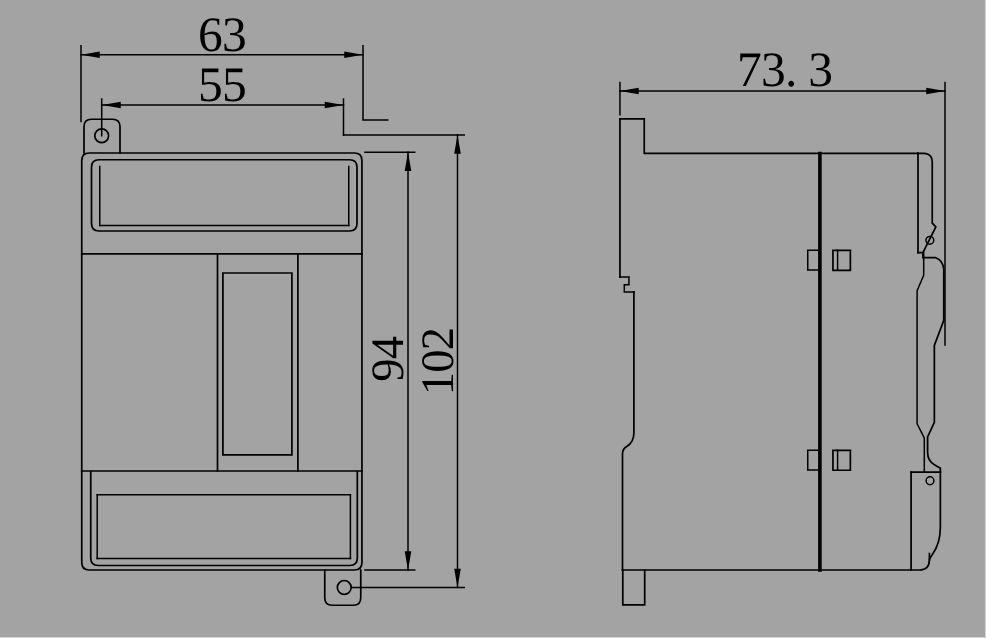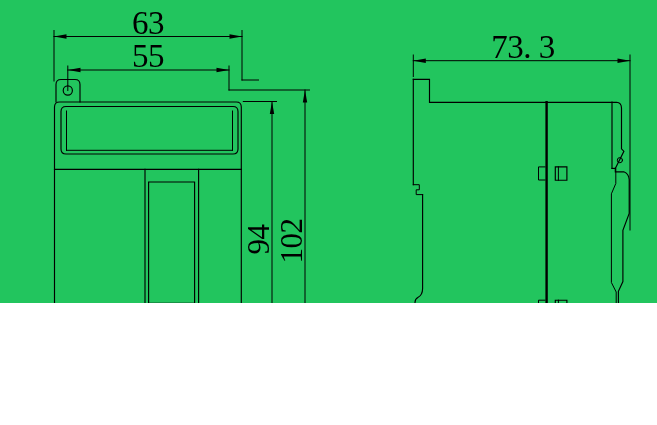--- a/index.html
+++ b/index.html
@@ -1,16 +1,16 @@
 <!DOCTYPE html>
 <html><head>
 <meta charset="utf-8">
 <style>
   html,body{margin:0;padding:0;background:#ffffff;}
-  #stage{position:relative;width:657px;height:303px;background:#22c55e;overflow:hidden;}
+  #stage{position:relative;width:657px;height:425px;background:#a3a3a3;overflow:hidden;}
   svg{display:block;}
   .ln{fill:none;stroke:#000;stroke-width:1.15;stroke-linecap:square;stroke-linejoin:miter;}
   .thin{stroke-width:1;}
   .thick{stroke-width:2.4;}
   .ah{fill:#000;stroke:none;}
   .dim-text{font-family:"Liberation Serif","DejaVu Serif",serif;font-size:33px;fill:#000;letter-spacing:-0.5px;}
   .dim-text-v{font-family:"Liberation Serif","DejaVu Serif",serif;font-size:31px;fill:#000;letter-spacing:-0.5px;}
 </style>
 </head>
 <body>

